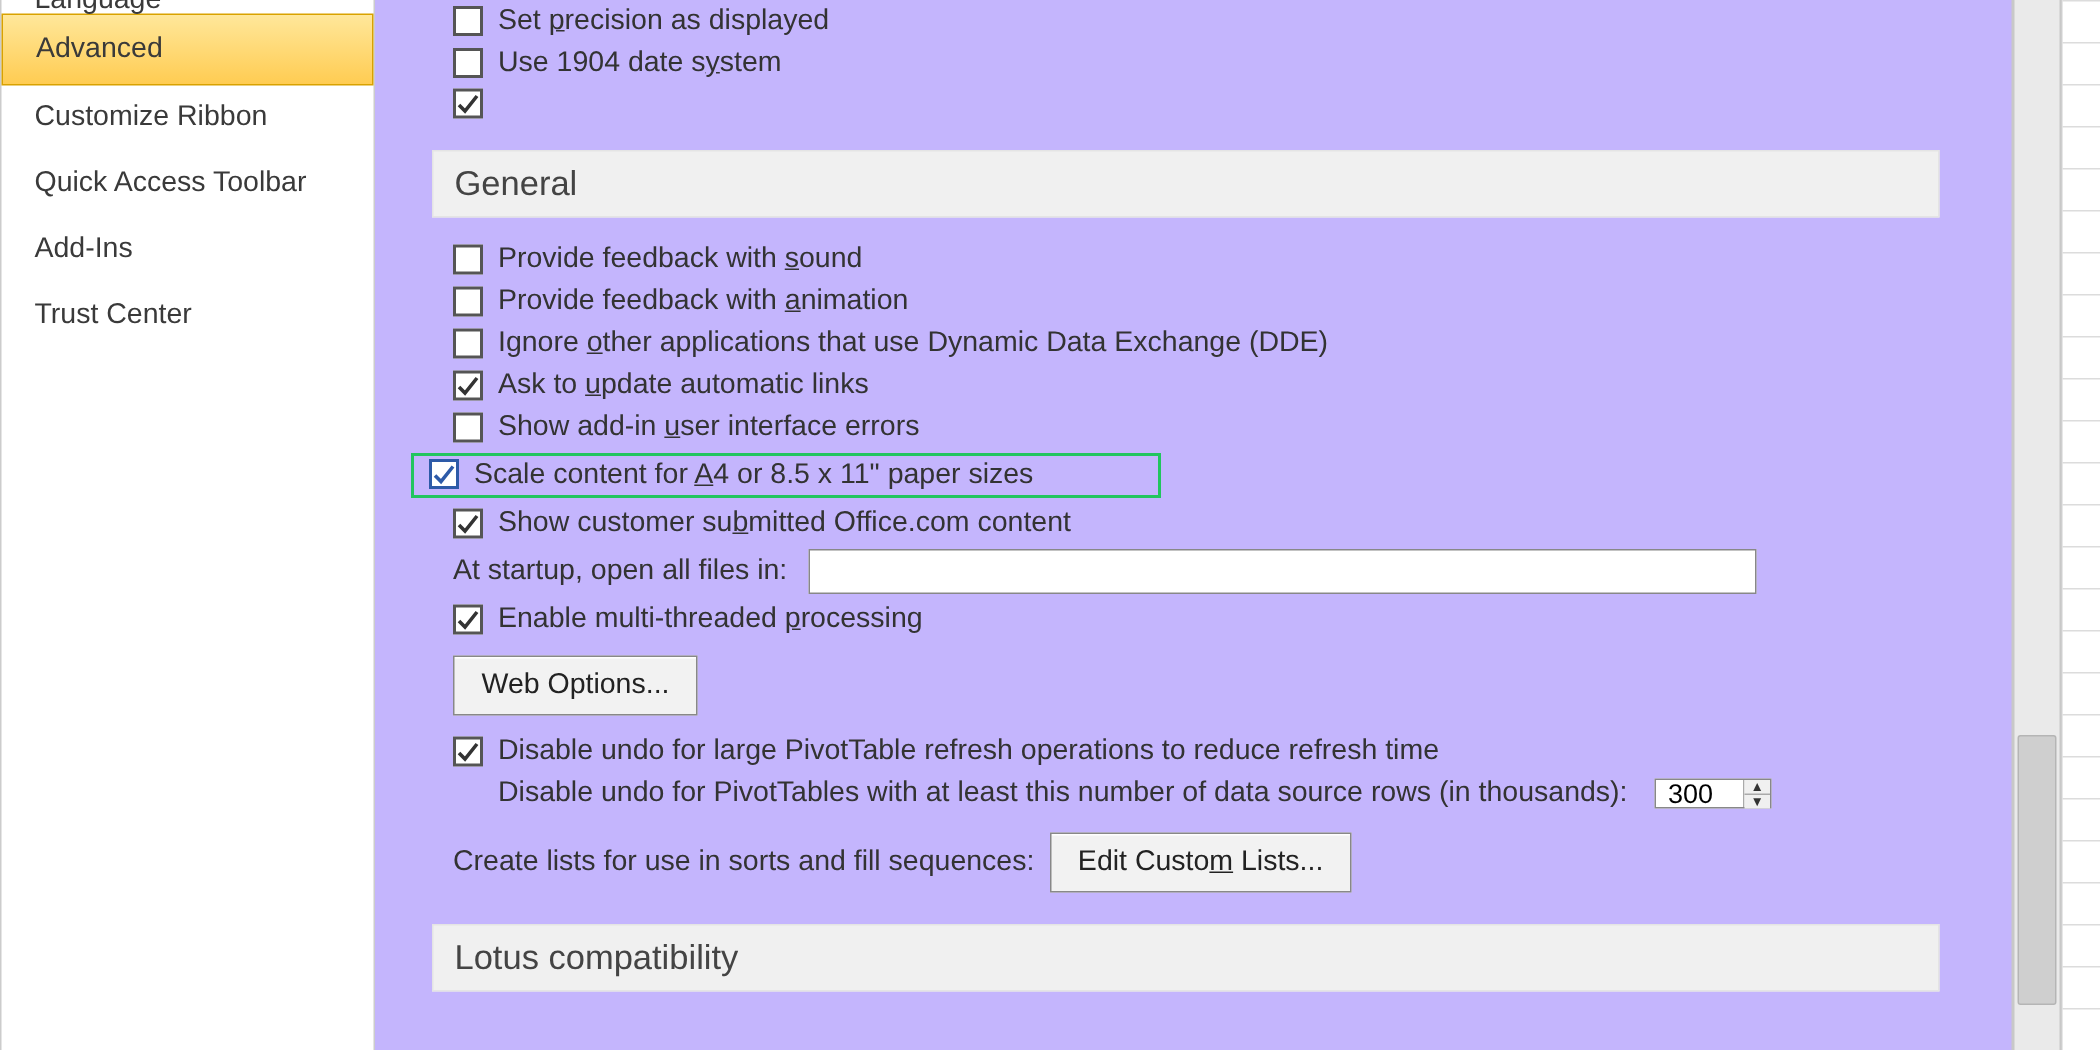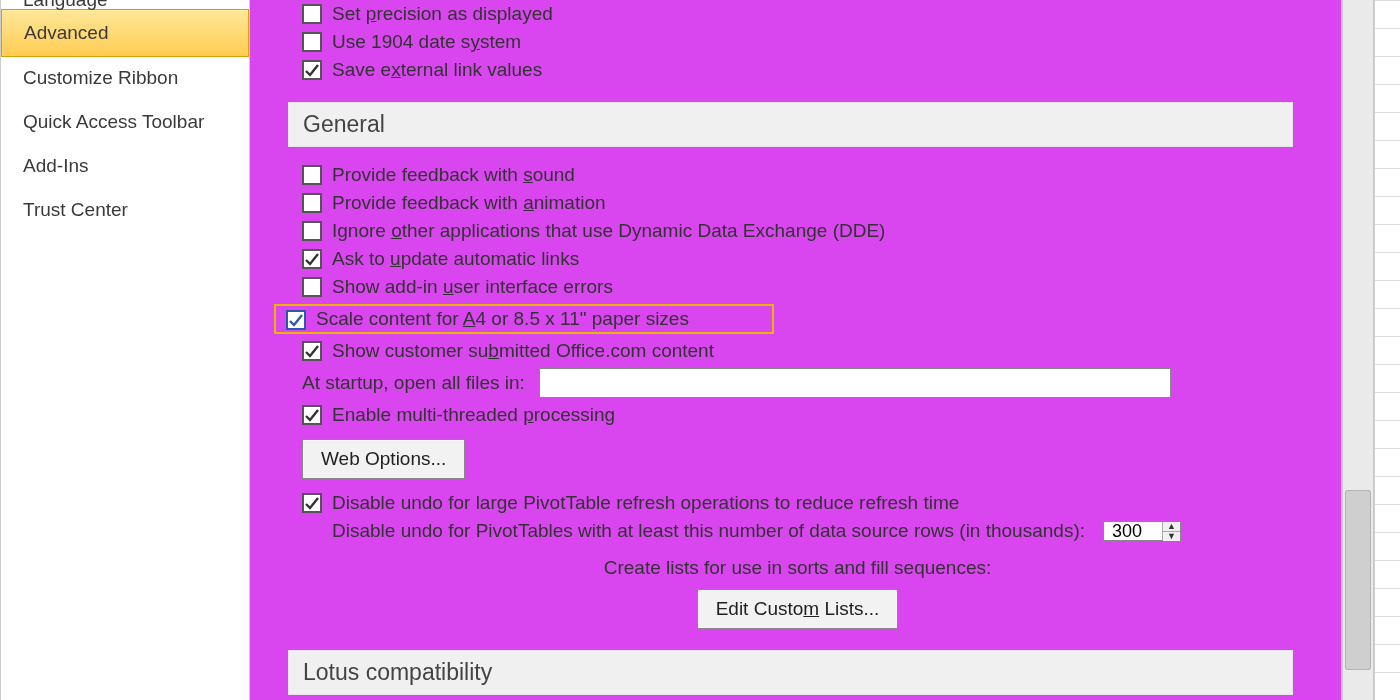--- a/index.html
+++ b/index.html
@@ -48,21 +48,21 @@
     padding: 12px 18px 12px 22px;
     margin: -1px 0;
   }
   .main-wrap {
     flex: 1;
     display: flex;
   }
   .main {
     flex: 1;
     padding: 0 28px 0 0;
-    background: #d946ef;
+    background: #c4b5fd;
     border-right: 1px solid #c8c8c8;
     overflow: hidden;
   }
   .options-col {
     padding-left: 38px;
     padding-right: 20px;
   }
   .section-header {
     background: #f0f0f0;
     padding: 8px 14px;
@@ -89,26 +89,26 @@
     display: inline-flex;
     align-items: center;
     justify-content: center;
     flex: none;
   }
   .chk svg { display:none; width: 16px; height: 16px; }
   .chk.checked svg { display: block; }
   .chk.checked.blue { border-color: #2d5aa8; }
   .row label { cursor: default; }
   .highlight-box {
-    border: 2px solid #eab308;
+    border: 2px solid #22c55e;
     padding: 2px 6px 2px 10px;
     margin-left: -14px;
     margin-right: 0;
     display: inline-flex;
-    align-items: flex-end;
+    align-items: flex-start;
     gap: 10px;
     width: 500px;
   }
   .textin {
     height: 30px;
     border: 1px solid #888;
     background: #fff;
     font-size: 17px;
     padding: 2px 6px;
   }
@@ -233,21 +233,20 @@
         <div class="row">
           <span class="chk"></span>
           <label><span>Use 1904 date s</span><u class="access">y</u><span>stem</span></label>
         </div>
         <div class="row">
           <span class="chk checked">
               <svg viewBox="0 0 16 16">
                 <path d="M2 9 L6 13 L14 3" fill="none" stroke="#333" stroke-width="2.4"></path>
               </svg>
             </span>
-          <label><span>Save e</span><u class="access">x</u><span>ternal link values</span></label>
         </div>
 
         <div class="section-header">General</div>
 
         <div class="row">
           <span class="chk"></span>
           <label><span>Provide feedback with </span><u class="access">s</u><span>ound</span></label>
         </div>
         <div class="row">
           <span class="chk"></span>
@@ -320,21 +319,21 @@
           <label>Disable undo for PivotTables with at least this number of data source rows (in thousands):</label>
           <span class="spinbox">
             <input value="300" style="">
             <span class="arrows">
               <span class="arrow">▲</span>
               <span class="arrow">▼</span>
             </span>
           </span>
         </div>
 
-        <div class="row" style="padding-top:12px;flex-direction:column;">
+        <div class="row" style="padding-top:12px;">
           <label>Create lists for use in sorts and fill sequences:</label>
           <button class="btn"><span>Edit Custo</span><u class="access">m</u><span> Lists...</span></button>
         </div>
 
         <div class="section-header">Lotus compatibility</div>
 
       </div>
     </div>
 
     <div class="right-gutter">

